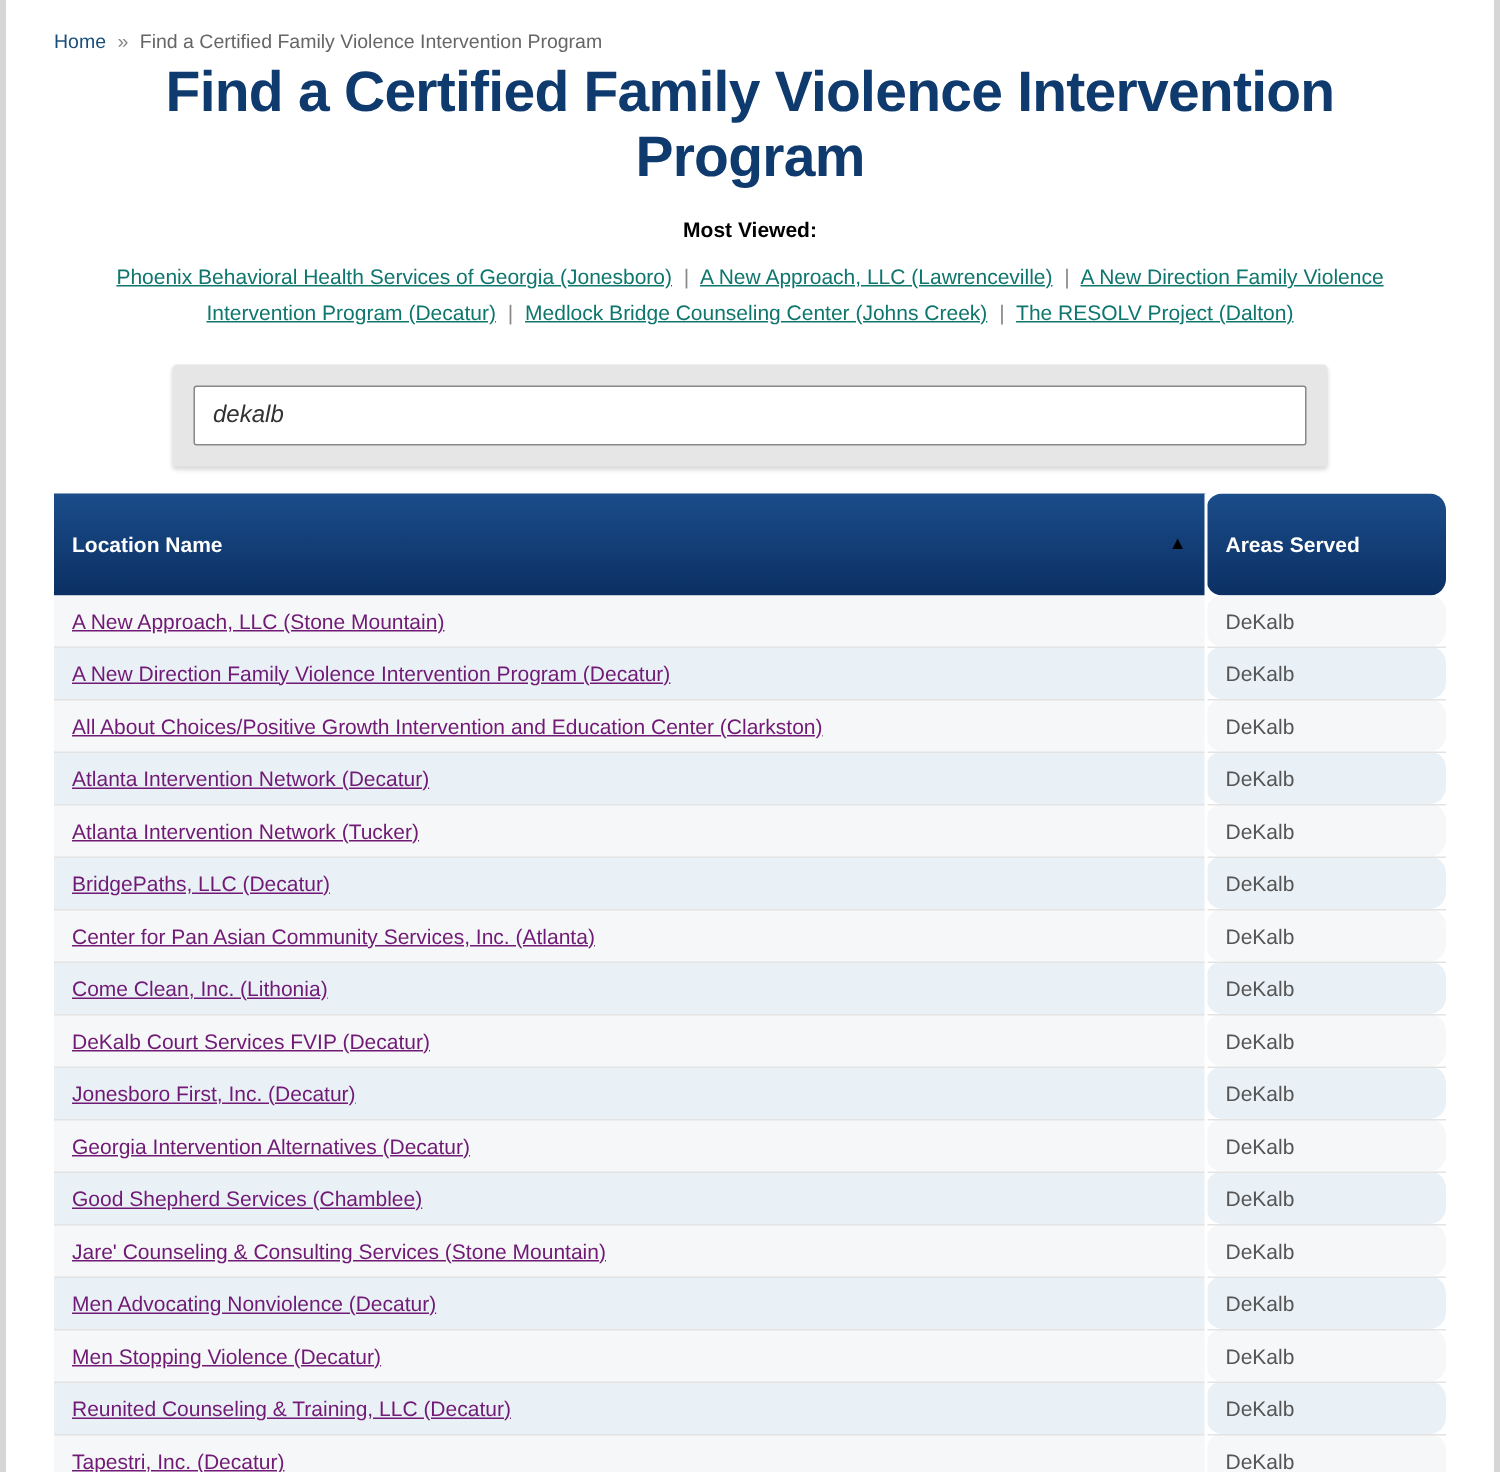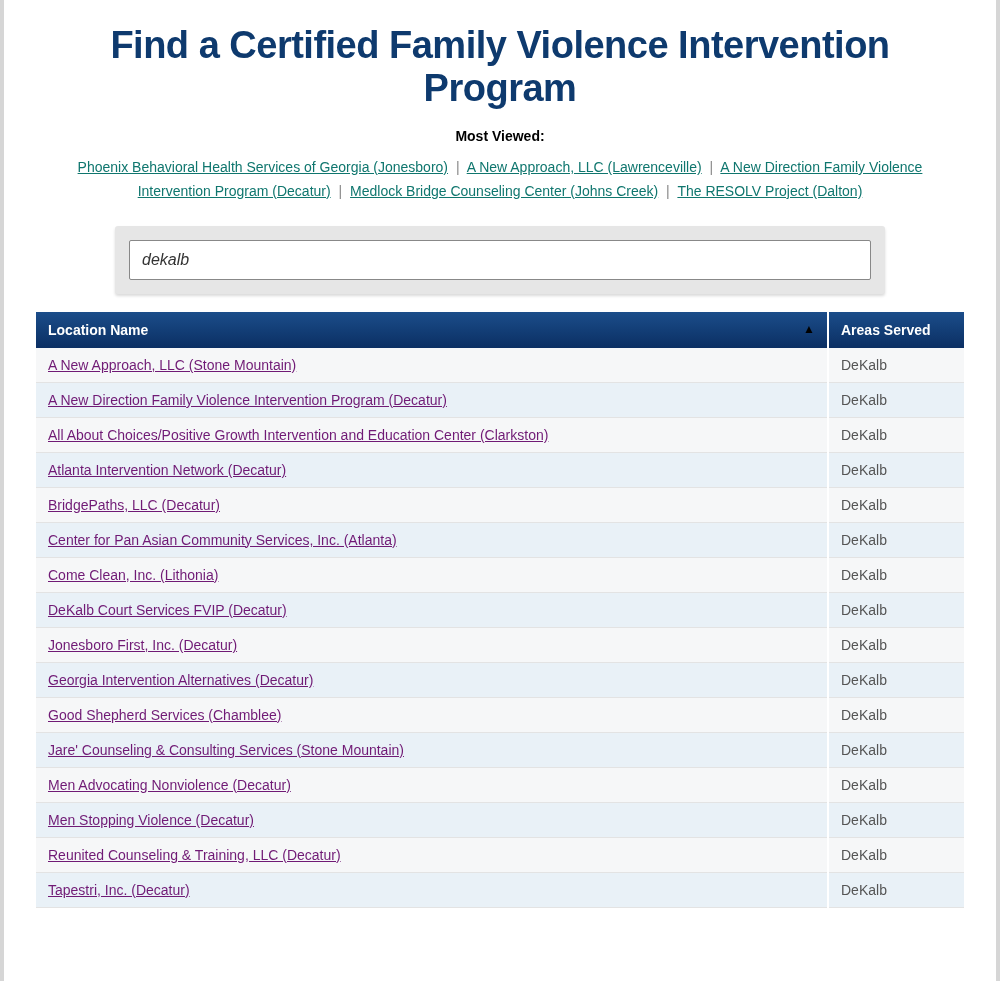--- a/index.html
+++ b/index.html
@@ -84,21 +84,21 @@
   table.results {
     width: 100%;
     border-collapse: collapse;
     font-size: 14px;
   }
   table.results thead th {
     background: #0b2f63;
     background: linear-gradient(#1b4d8a, #0b2f63);
     color: #fff;
     text-align: left;
-    padding: 10px 12px;
+    padding: 26px 12px;
     font-weight: bold;
     border-right: 2px solid #fff;
   }
   table.results thead th:last-child { border-right: none; }
   .sort-arrow {
     float: right;
     font-size: 12px;
     color: #000;
   }
   table.results tbody tr:nth-child(odd) { background: #f6f7f8; }
@@ -107,28 +107,33 @@
     padding: 9px 12px;
     border-right: 2px solid #fff;
     border-bottom: 1px solid #e3e3e3;
     color: #555;
   }
   table.results tbody td:last-child { border-right: none; }
   table.results tbody td a {
     color: #701a75;
     text-decoration: underline;
   }
-  .col-area { width: 136px; }
+  .col-area { width: 160px; border-radius: 11px; }
 </style>
 </head>
 <body>
 
 <div class="page-wrap">
   <div class="content">
 
+    <div class="breadcrumb">
+      <a href="#">Home</a>
+      <span class="sep">»</span>
+      <span>Find a Certified Family Violence Intervention Program</span>
+    </div>
 
     <h1 class="page-title">Find a Certified Family Violence Intervention Program</h1>
 
     <div class="most-viewed-label">Most Viewed:</div>
 
     <div class="most-viewed-links">
       <a href="#">Phoenix Behavioral Health Services of Georgia (Jonesboro)</a>
       <span class="pipe">|</span>
       <a href="#">A New Approach, LLC (Lawrenceville)</a>
       <span class="pipe">|</span>
@@ -166,20 +171,24 @@
           </tr>
           <tr>
             <td><a href="#">All About Choices/Positive Growth Intervention and Education Center (Clarkston)</a></td>
             <td class="col-area">DeKalb</td>
           </tr>
           <tr>
             <td><a href="#">Atlanta Intervention Network (Decatur)</a></td>
             <td class="col-area">DeKalb</td>
           </tr>
           <tr>
+            <td><a href="#">Atlanta Intervention Network (Tucker)</a></td>
+            <td class="col-area">DeKalb</td>
+          </tr>
+          <tr>
             <td><a href="#">BridgePaths, LLC (Decatur)</a></td>
             <td class="col-area">DeKalb</td>
           </tr>
           <tr>
             <td><a href="#">Center for Pan Asian Community Services, Inc. (Atlanta)</a></td>
             <td class="col-area">DeKalb</td>
           </tr>
           <tr>
             <td><a href="#">Come Clean, Inc. (Lithonia)</a></td>
             <td class="col-area">DeKalb</td>

